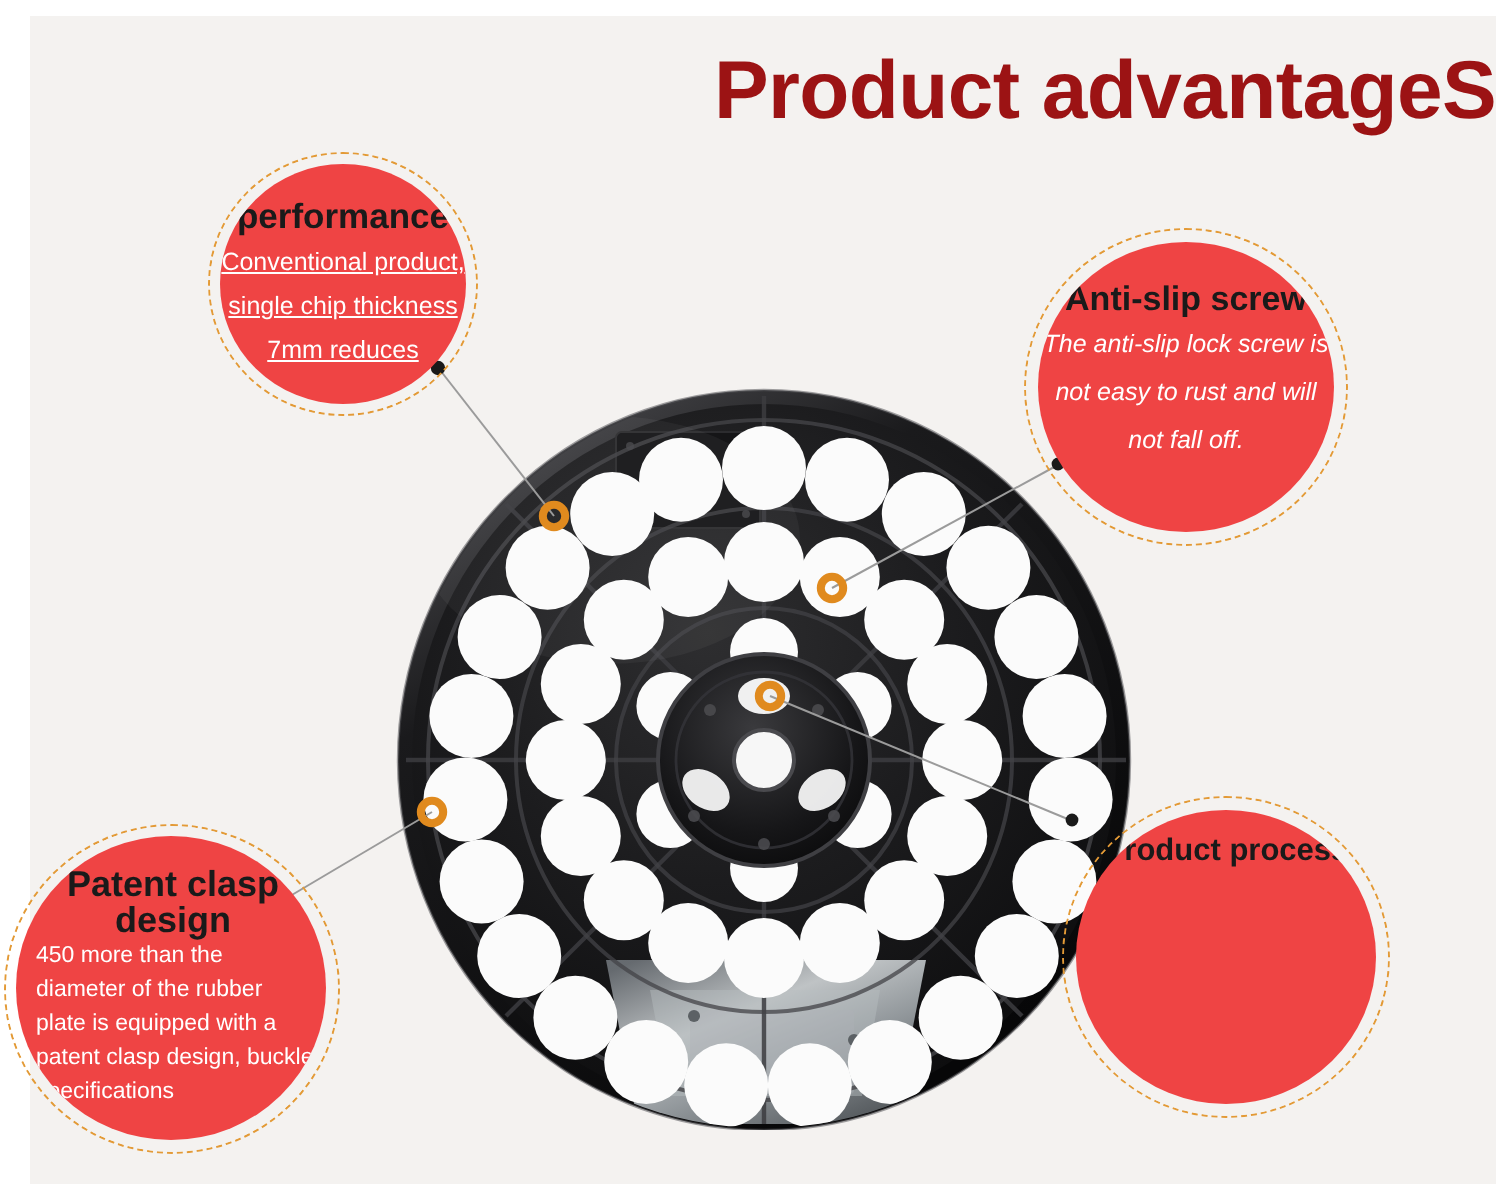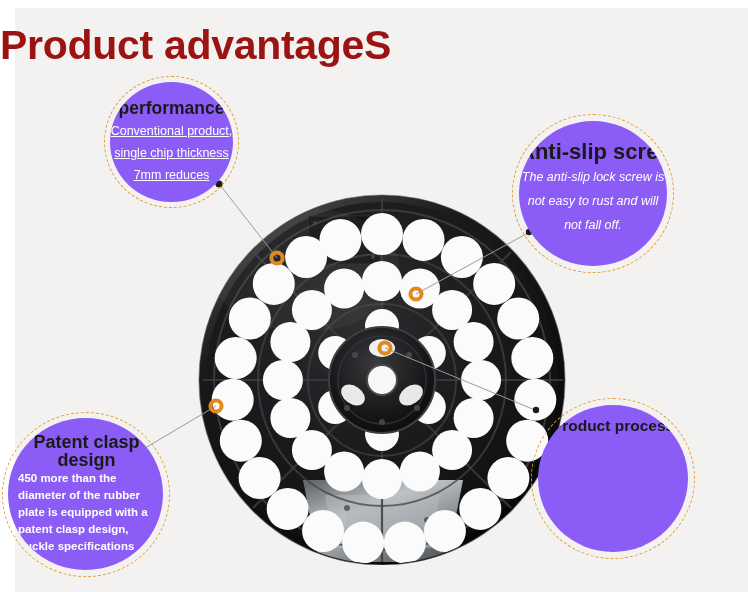--- a/index.html
+++ b/index.html
@@ -24,21 +24,21 @@
     height: 584px;
     background: #f4f2f0;
   }
 
   
   #title {
     position: absolute;
     left: 0;
     top: 22px;
     width: 748px;
-    text-align: left;
+    text-align: right;
     font-size: 41px;
     font-weight: bold;
     letter-spacing: -0.3px;
     color: #9c1314;
     font-family: "Liberation Sans", sans-serif;
     white-space: nowrap;
   }
 
   
   #product {
@@ -55,21 +55,21 @@
     position: absolute;
     left: 0; top: 0;
     width: 748px; height: 592px;
     pointer-events: none;
   }
 
   
   .bubble {
     position: absolute;
     border-radius: 50%;
-    background: #8b5cf6;
+    background: #ef4444;
     box-sizing: border-box;
     overflow: hidden;
   }
   .bubble-ring {
     position: absolute;
     border-radius: 50%;
     border: 1.4px dashed #e39a36;
     box-sizing: border-box;
   }
   .bubble-inner {
@@ -106,21 +106,21 @@
 
   
   #bubble-antislip {
     left: 519px; top: 121px;
     width: 148px; height: 145px;
   }
   #ring-antislip {
     left: 512px; top: 114px;
     width: 162px; height: 159px;
   }
-  #bubble-antislip .bubble-head { font-size: 22px; padding-top: 20px; }
+  #bubble-antislip .bubble-head { font-size: 17px; padding-top: 20px; }
   #bubble-antislip .bubble-body { font-size: 12.5px; line-height: 24px; padding-top: 2px; font-style: italic; }
 
   
   #bubble-patent {
     left: 8px; top: 418px;
     width: 155px; height: 152px;
   }
   #ring-patent {
     left: 2px; top: 412px;
     width: 168px; height: 165px;
@@ -132,21 +132,20 @@
     padding-left: 6px;
     padding-right: 4px;
   }
   #bubble-patent .bubble-body {
     font-size: 11.5px;
     line-height: 17px;
     padding-top: 1px;
     padding-left: 10px;
     padding-right: 6px;
     text-align: left;
-    font-weight: bold;
   }
 
   
   #bubble-process {
     left: 538px; top: 405px;
     width: 150px; height: 147px;
   }
   #ring-process {
     left: 531px; top: 398px;
     width: 164px; height: 161px;

